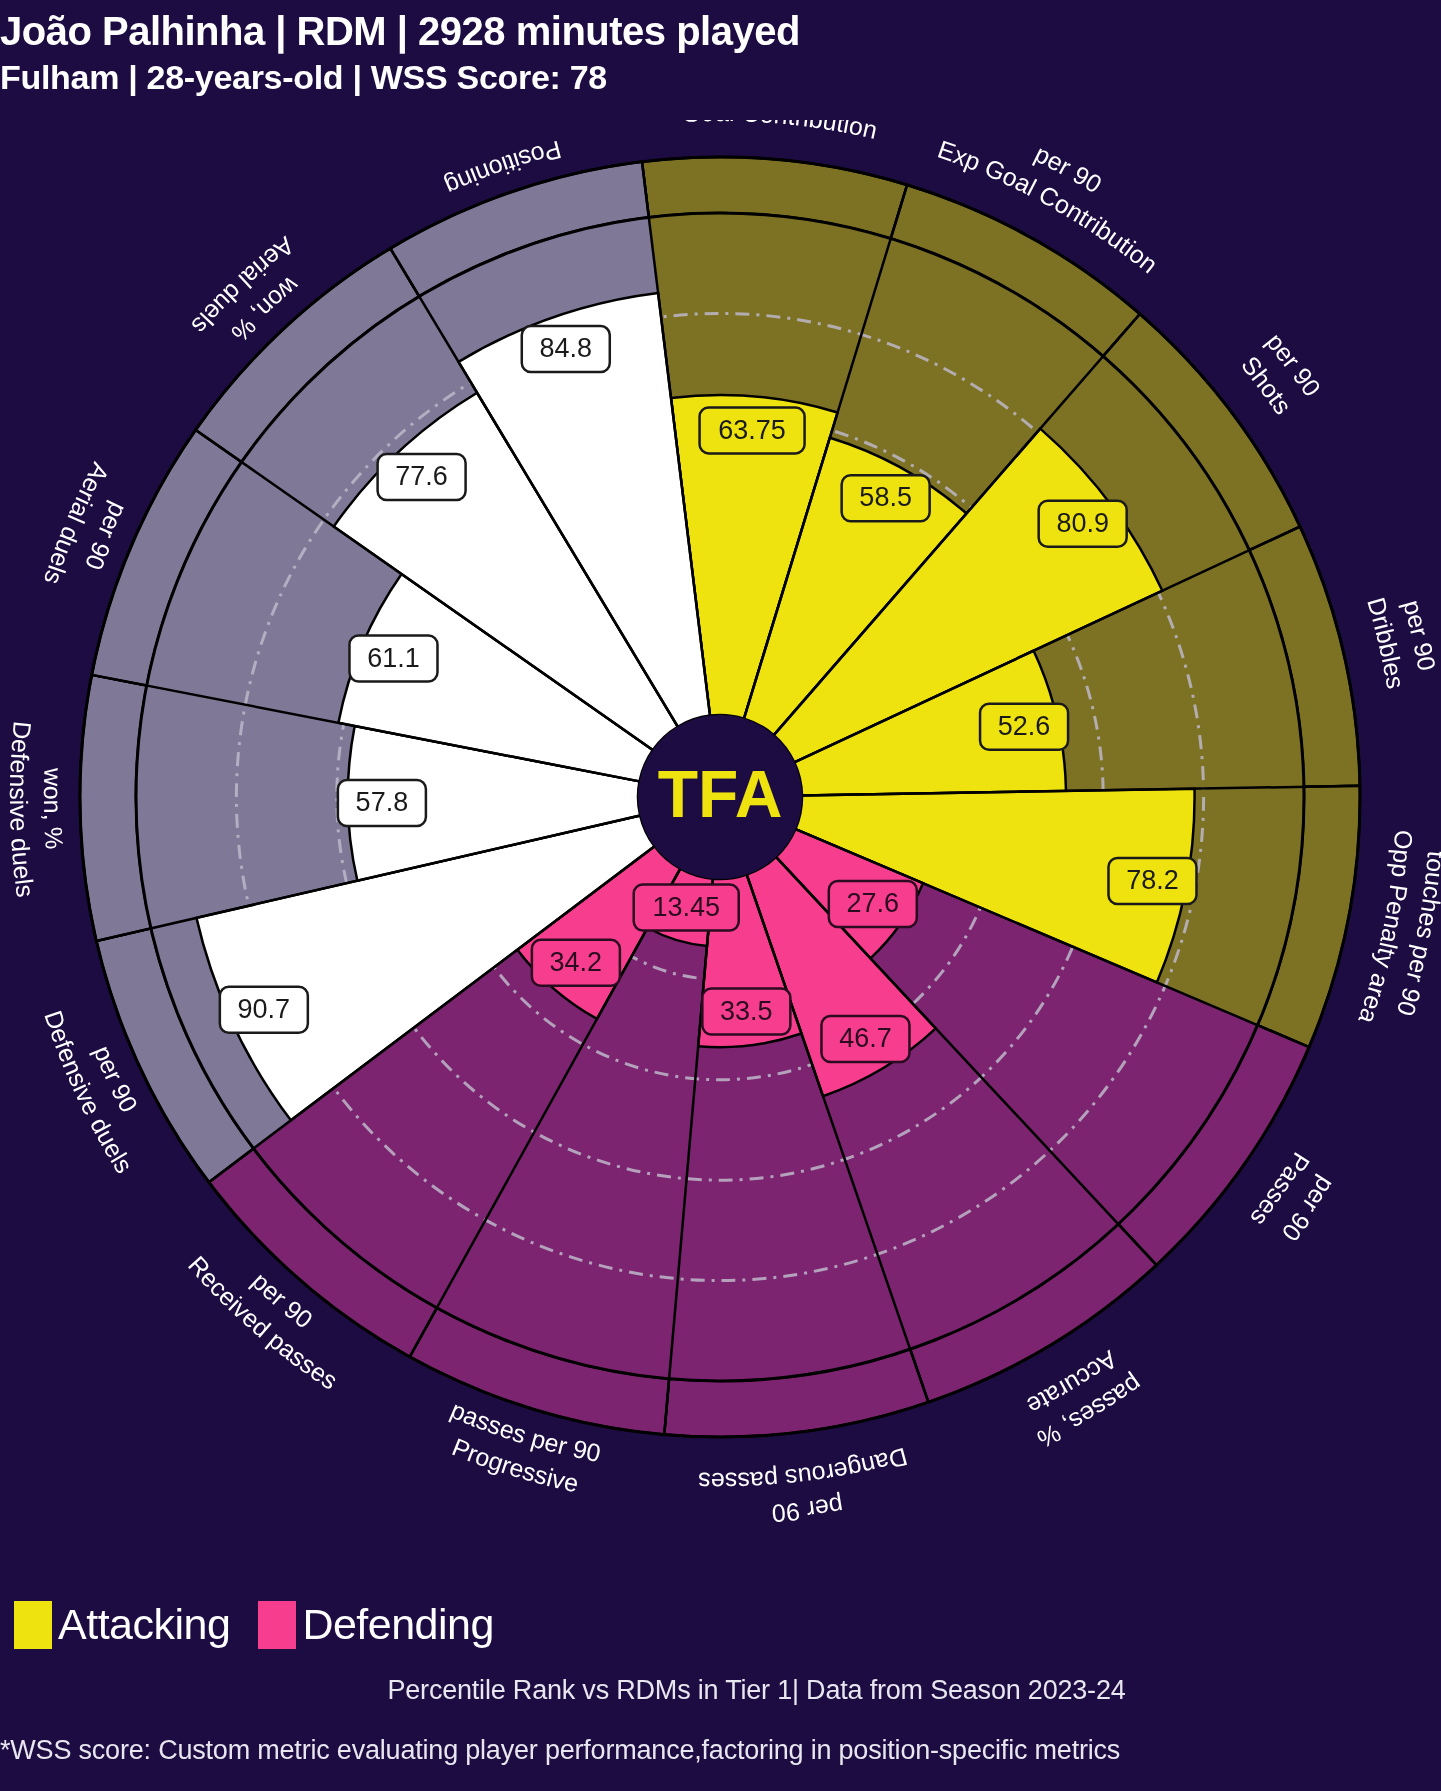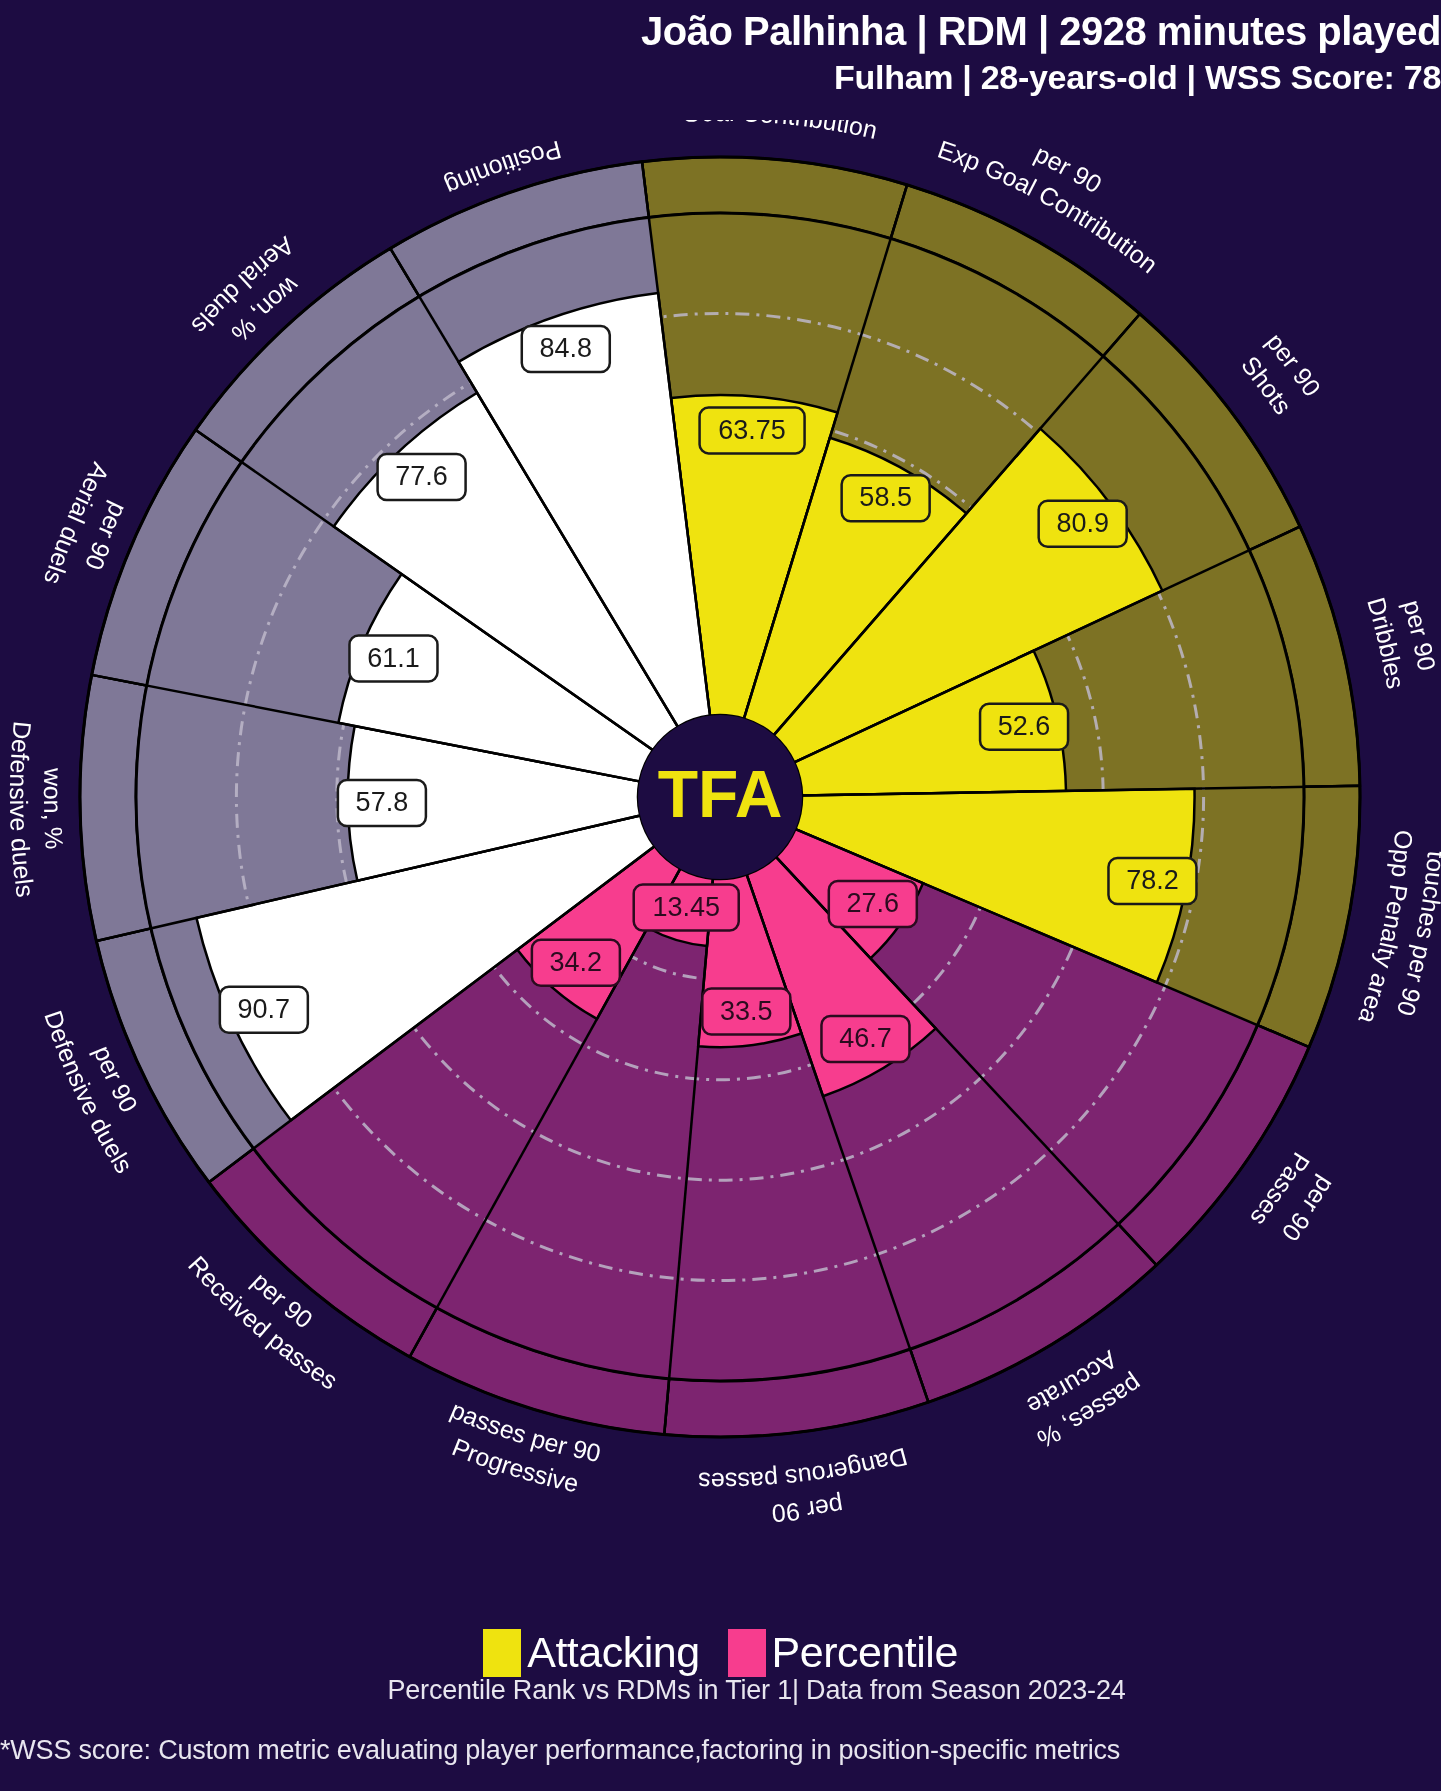--- a/index.html
+++ b/index.html
@@ -4,21 +4,21 @@
 <style>
   html,body{margin:0;padding:0;}
   body{
     width:1441px;height:1791px;
     background:#1d0c42;
     font-family:"Liberation Sans", sans-serif;
     overflow:hidden;
     position:relative;
   }
   #title-block{
-    position:absolute;top:8px;left:0;width:1441px;text-align:right;
+    position:absolute;top:8px;left:0;width:1441px;text-align:left;
     color:#ffffff;
   }
   #title-main{
     font-size:40px;font-weight:bold;letter-spacing:-0.5px;line-height:1.18;
     white-space:nowrap;
   }
   #title-sub{
     font-size:34px;font-weight:bold;letter-spacing:-0.3px;line-height:1.2;
     margin-top:2px;white-space:nowrap;
   }
@@ -30,21 +30,21 @@
     font-family:"Liberation Sans", sans-serif;
     font-size:27px;font-weight:400;
     dominant-baseline:middle;text-anchor:middle;
   }
   .cat-text{
     font-family:"Liberation Sans", sans-serif;
     font-size:25px;fill:#ffffff;
   }
   #legend{
     position:absolute;left:0;top:1600px;width:1441px;
-    display:flex;justify-content:center;align-items:center;gap:0px;margin-top:28px;
+    display:flex;align-items:center;gap:0px;
   }
   .legend-item{display:flex;align-items:center;margin:0 14px;}
   .legend-swatch{width:38px;height:48px;display:inline-block;}
   .legend-label{
     color:#ffffff;font-size:43px;margin-left:6px;letter-spacing:-0.5px;
     font-family:"Liberation Sans", sans-serif;
   }
   #caption1{
     position:absolute;left:0;top:1675px;width:1441px;text-align:center;
     color:#e8e6ef;font-size:27px;letter-spacing:-0.2px;margin-left:36px;
@@ -255,18 +255,18 @@
     </svg>
 </div>
 
 <div id="legend">
   <div class="legend-item">
     <span class="legend-swatch" style="background: rgb(239, 227, 15);"></span>
     <span class="legend-label">Attacking</span>
   </div>
   <div class="legend-item">
     <span class="legend-swatch" style="background: rgb(247, 61, 142);"></span>
-    <span class="legend-label">Percentile</span>
+    <span class="legend-label">Defending</span>
   </div>
 </div>
 
 <div id="caption1">Percentile Rank vs RDMs in Tier 1| Data from Season 2023-24</div>
 <div id="caption2">*WSS score: Custom metric evaluating player performance,factoring in position-specific metrics</div>
 
 </body></html>

